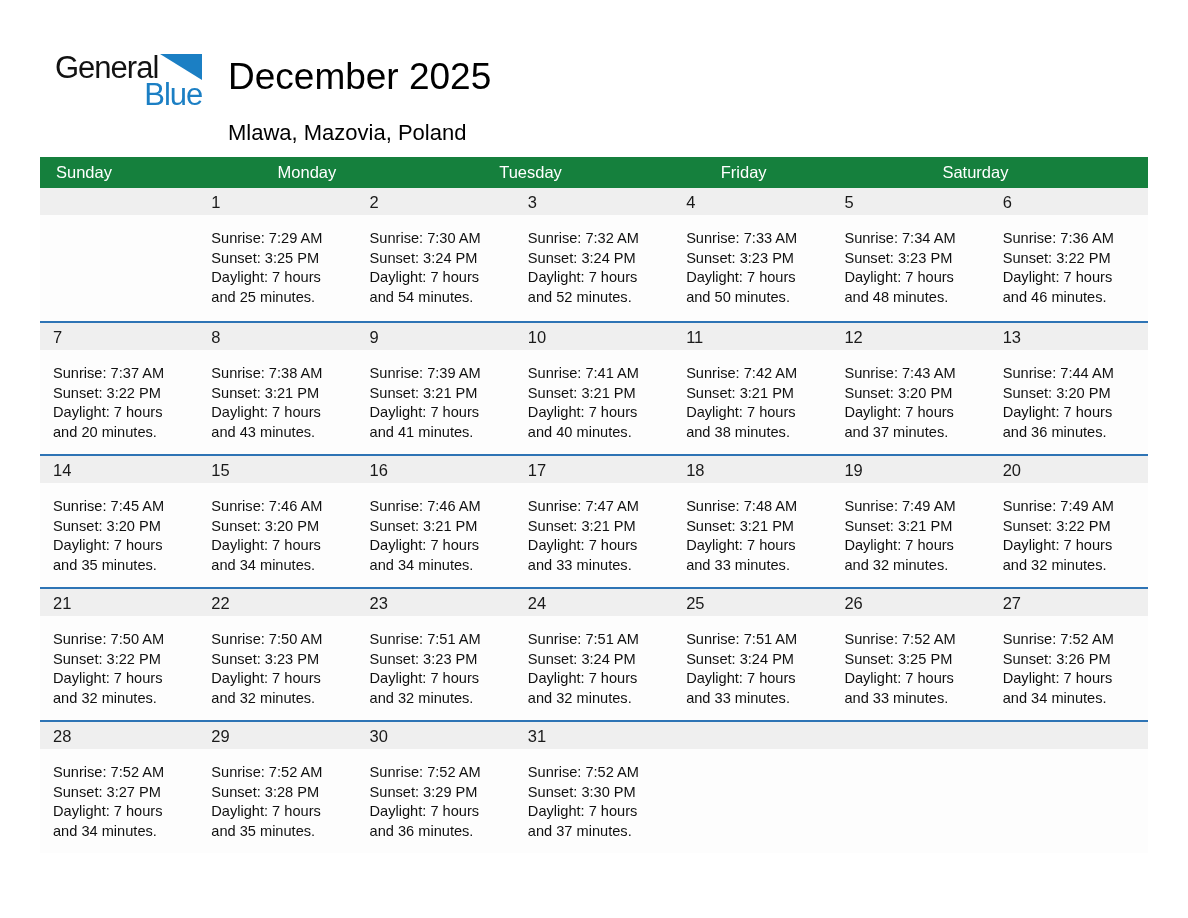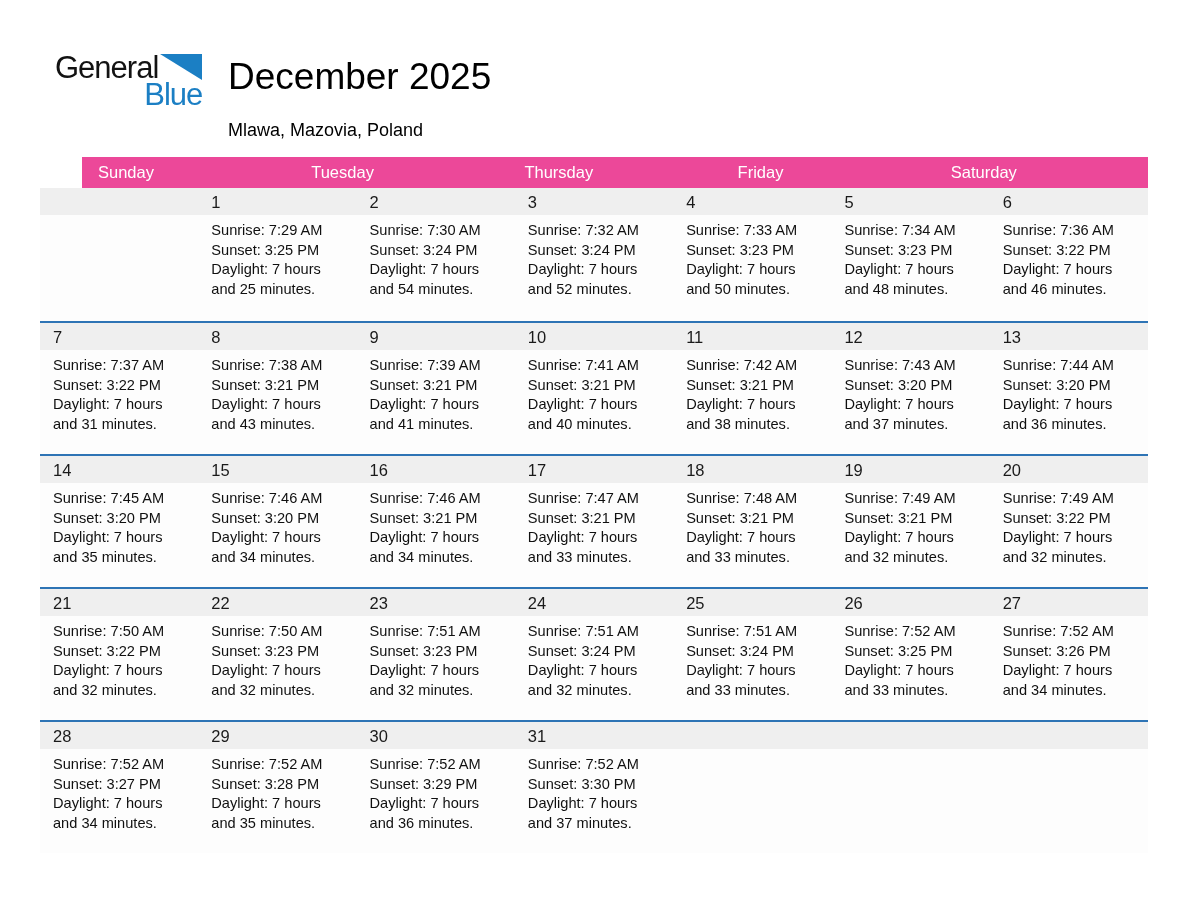--- a/index.html
+++ b/index.html
@@ -24,42 +24,42 @@
   .logo-blue {
     font-size: 31px; letter-spacing: -1px; line-height: 1;
     margin-top: -4px; margin-left: 81px; text-align: right;
   }
   .cal-title {
     position: absolute; right: 0; top: 58px; width: 700px;
     font-size: 37px; color: #000; font-weight: 400; line-height: 1;
   }
   .cal-subtitle {
     position: absolute; right: 0; top: 120px; width: 700px;
-    font-size: 18px; color: #000; font-weight: 400; line-height: 1.2;
+    font-size: 22px; color: #000; font-weight: 400; line-height: 1.2;
   }
 
   
   .calendar { position: absolute; left: 40px; top: 157px; width: 1108px; }
 
   .weekday-row { display: flex; height: 31px; }
   .weekday-cell {
     flex: 1 1 0; color: #ffffff; font-size: 16.5px;
     padding-left: 16px; display: flex; align-items: center;
   }
 
   .week-row { display: flex; min-height: 133px; background: #fdfdfd; }
   .week-row.bordered { border-top: 2px solid var(--divider, #2e74b5); }
 
   .cell { flex: 1 1 0; overflow: hidden; }
   .daynum {
     height: 27px; background: var(--band, #efefef);
     font-size: 16.5px; color: #1a1a1a;
     padding: 3px 0 0 13px; line-height: 22px;
   }
-  .lines { padding: 6px 4px 0 13px; font-size: 14.6px; line-height: 19.6px; color: #101010; }
+  .lines { padding: 14px 4px 0 13px; font-size: 14.6px; line-height: 19.6px; color: #101010; }
 </style>
 </head>
 <body>
 
 <div class="page">
 
   <div class="topbar">
     <div class="logo">
       <div class="logo-top">
         <span class="logo-general">General</span>
@@ -68,24 +68,24 @@
         </svg>
       </div>
       <div class="logo-blue" style="color:#1b7fc4;">Blue</div>
     </div>
 
     <div class="cal-title">December 2025</div>
     <div class="cal-subtitle">Mlawa, Mazovia, Poland</div>
   </div>
 
   <div class="calendar">
-    <div class="weekday-row" style="background: #ec4899; margin-left: 42px;">
+    <div class="weekday-row" style="background: #15803d;">
       <div class="weekday-cell">Sunday</div>
+      <div class="weekday-cell">Monday</div>
       <div class="weekday-cell">Tuesday</div>
-      <div class="weekday-cell">Thursday</div>
       <div class="weekday-cell">Friday</div>
       <div class="weekday-cell">Saturday</div>
     </div>
     <div>
         <div class="week-row">
           <div class="cell empty">
             <div class="daynum"></div>
           </div>
           <div class="cell">
             <div class="daynum">1</div>
@@ -142,21 +142,21 @@
             </div>
           </div>
         </div>
         <div class="week-row bordered">
           <div class="cell">
             <div class="daynum">7</div>
             <div class="lines">
               <div>Sunrise: 7:37 AM</div>
               <div>Sunset: 3:22 PM</div>
               <div>Daylight: 7 hours</div>
-              <div>and 31 minutes.</div>
+              <div>and 20 minutes.</div>
             </div>
           </div>
           <div class="cell">
             <div class="daynum">8</div>
             <div class="lines">
               <div>Sunrise: 7:38 AM</div>
               <div>Sunset: 3:21 PM</div>
               <div>Daylight: 7 hours</div>
               <div>and 43 minutes.</div>
             </div>

